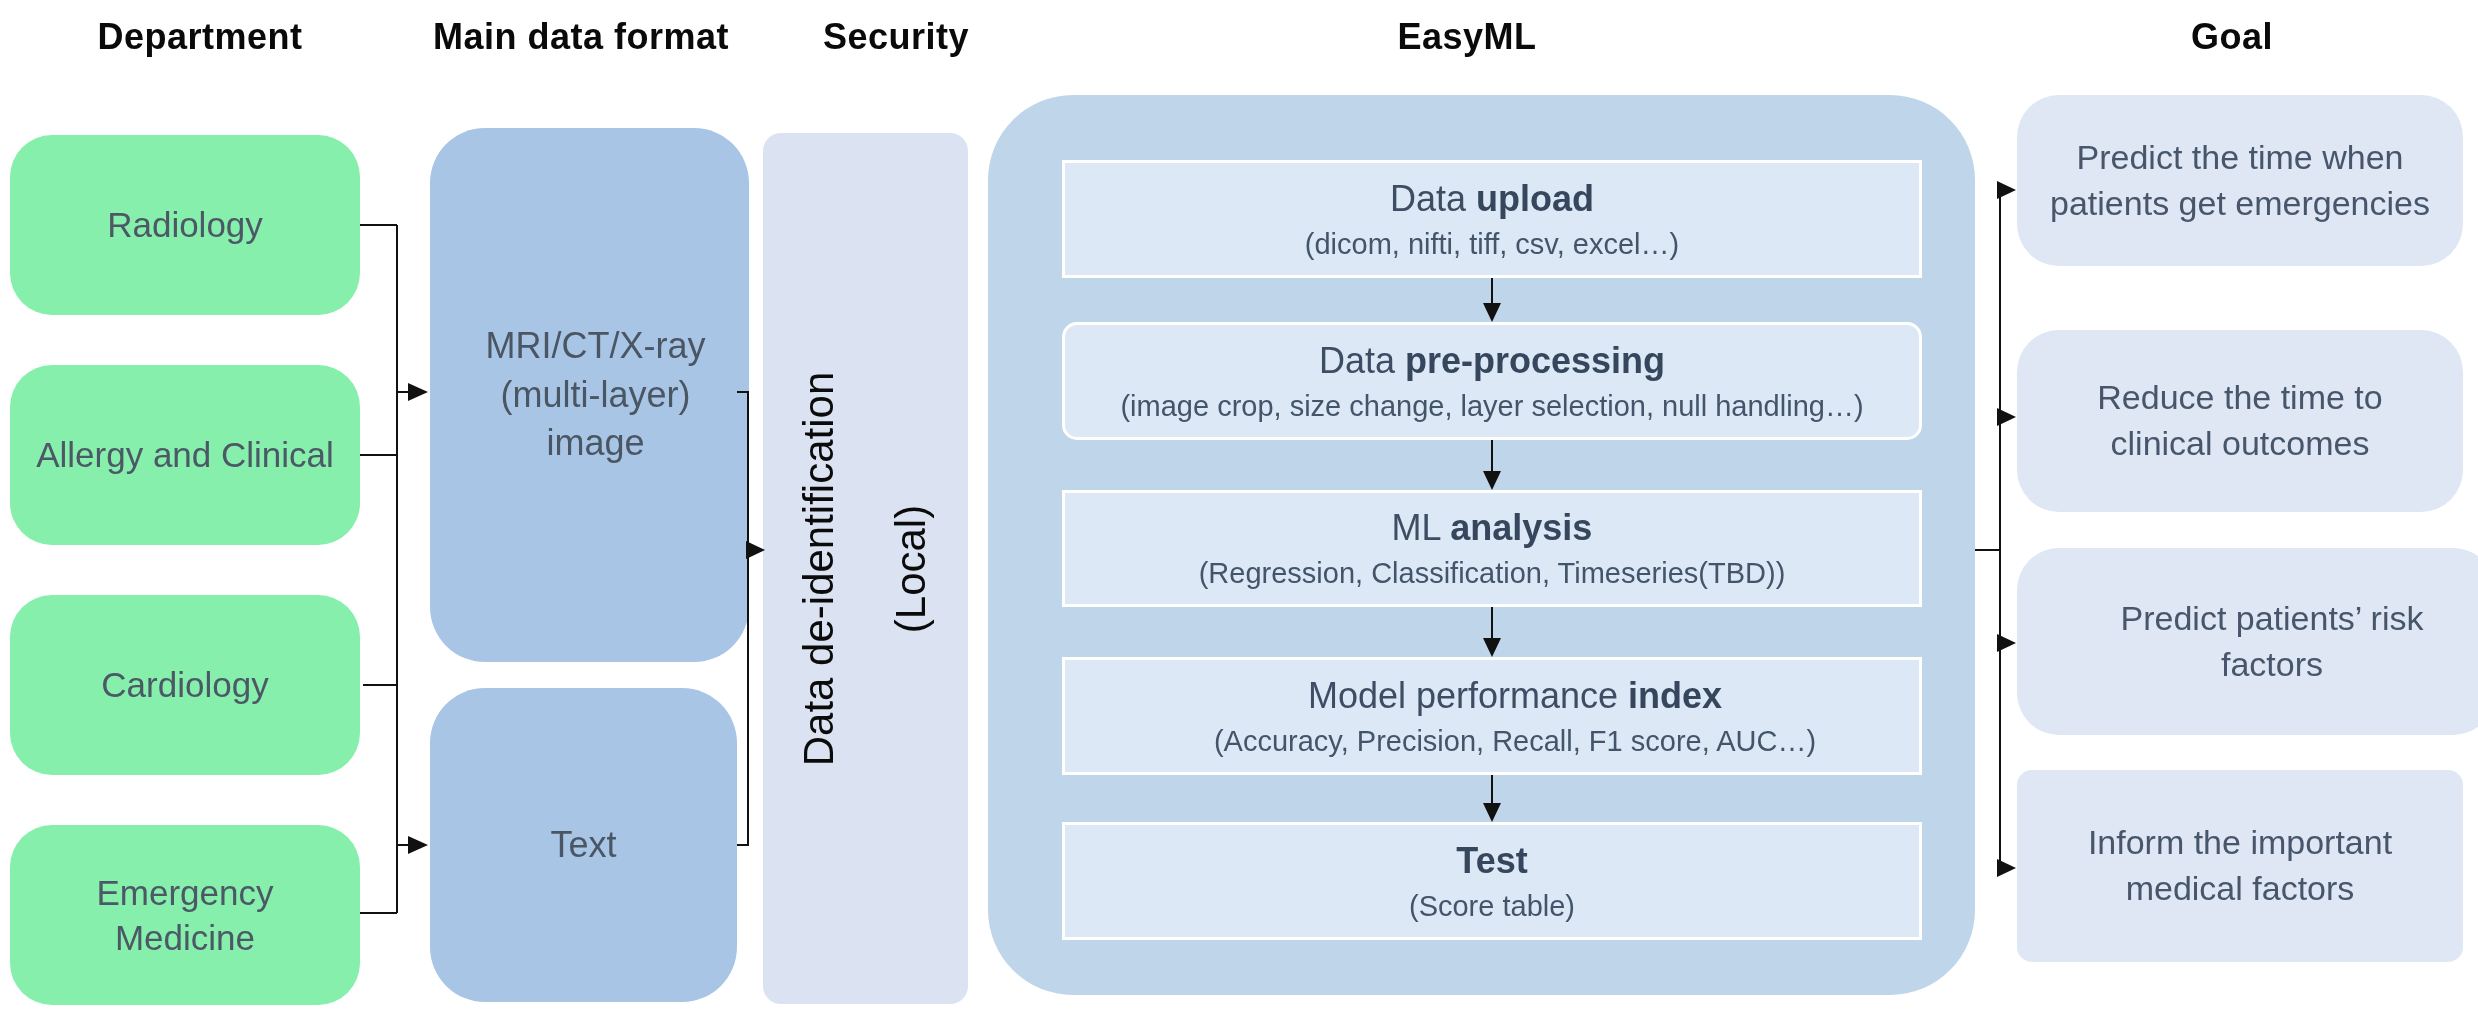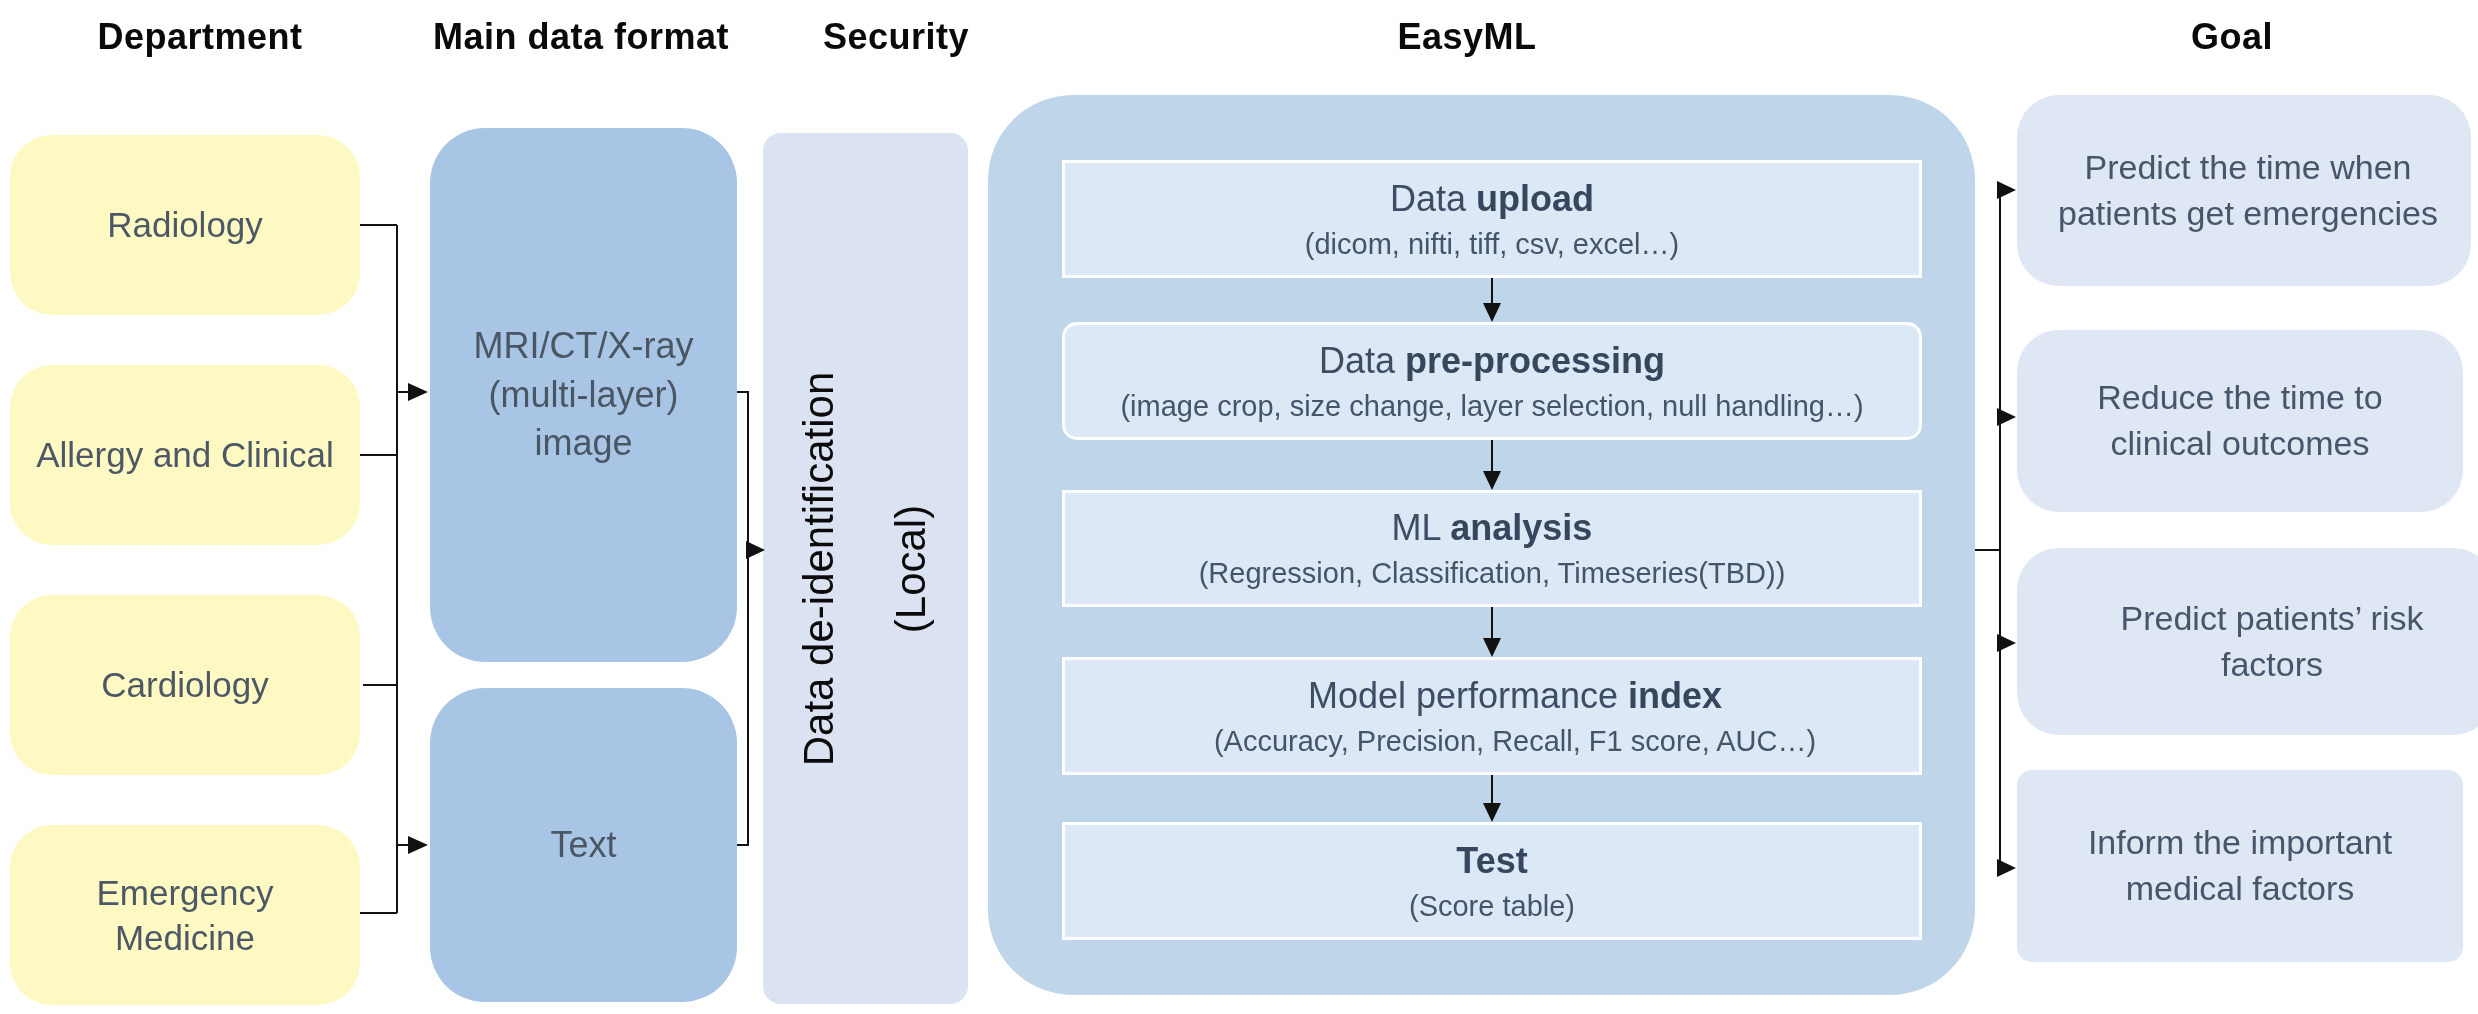--- a/index.html
+++ b/index.html
@@ -6,21 +6,21 @@
   .canvas {
     position:relative; width:2478px; height:1014px; background:#ffffff;
     font-family:"Liberation Sans", sans-serif; overflow:hidden;
   }
   .hdr {
     position:absolute; top:16px; width:600px; text-align:center;
     font-size:36px; font-weight:bold; color:#0a0a0a; letter-spacing:0.5px;
   }
   .dept {
     position:absolute; left:10px; width:350px; height:180px;
-    background:#fef9c3; border-radius:42px;
+    background:#86efac; border-radius:42px;
     display:flex; align-items:center; justify-content:center; text-align:center;
     color:#4C5866; font-size:35px; line-height:1.3; padding:0 10px; box-sizing:border-box;
   }
   .fmt {
     position:absolute; left:430px; width:307px;
     background:#A9C5E5; border-radius:55px;
     display:flex; align-items:center; justify-content:center; text-align:center;
     color:#4A5663; font-size:36px; line-height:1.35;
   }
   .sec-box {
@@ -75,21 +75,21 @@
   <div class="dept" style="top:595px;">
     <span>Cardiology</span>
   </div>
   <div class="dept" style="top:825px;">
     <span>
       <span style="display:block;">Emergency</span>
       <span style="display:block;">Medicine</span>
     </span>
   </div>
 
-  <div class="fmt" style="top:128px; height:534px;">
+  <div class="fmt" style="top:128px; height:534px;padding-left:12px;">
     <span>
       <span style="display:block;">MRI/CT/X-ray</span>
       <span style="display:block;">(multi-layer)</span>
       <span style="display:block;">image</span>
     </span>
   </div>
   <div class="fmt" style="top:688px; height:314px;">
     <span>Text</span>
   </div>
 
@@ -116,21 +116,21 @@
   </div>
   <div class="step" style="top:657px; height:118px;padding-left:46px;">
     <div class="step-title"><span>Model performance </span><span class="bold">index</span></div>
     <div class="step-sub">(Accuracy, Precision, Recall, F1 score, AUC…)</div>
   </div>
   <div class="step" style="top:822px; height:118px;">
     <div class="step-title"><span></span><span class="bold">Test</span></div>
     <div class="step-sub">(Score table)</div>
   </div>
 
-  <div class="goal" style="top:95px; height:191px;padding-left:8px;">
+  <div class="goal" style="top:95px; height:171px;">
     <span>
       <span style="display:block;">Predict the time when</span>
       <span style="display:block;">patients get emergencies</span>
     </span>
   </div>
   <div class="goal" style="top:330px; height:182px;">
     <span>
       <span style="display:block;">Reduce the time to</span>
       <span style="display:block;">clinical outcomes</span>
     </span>

